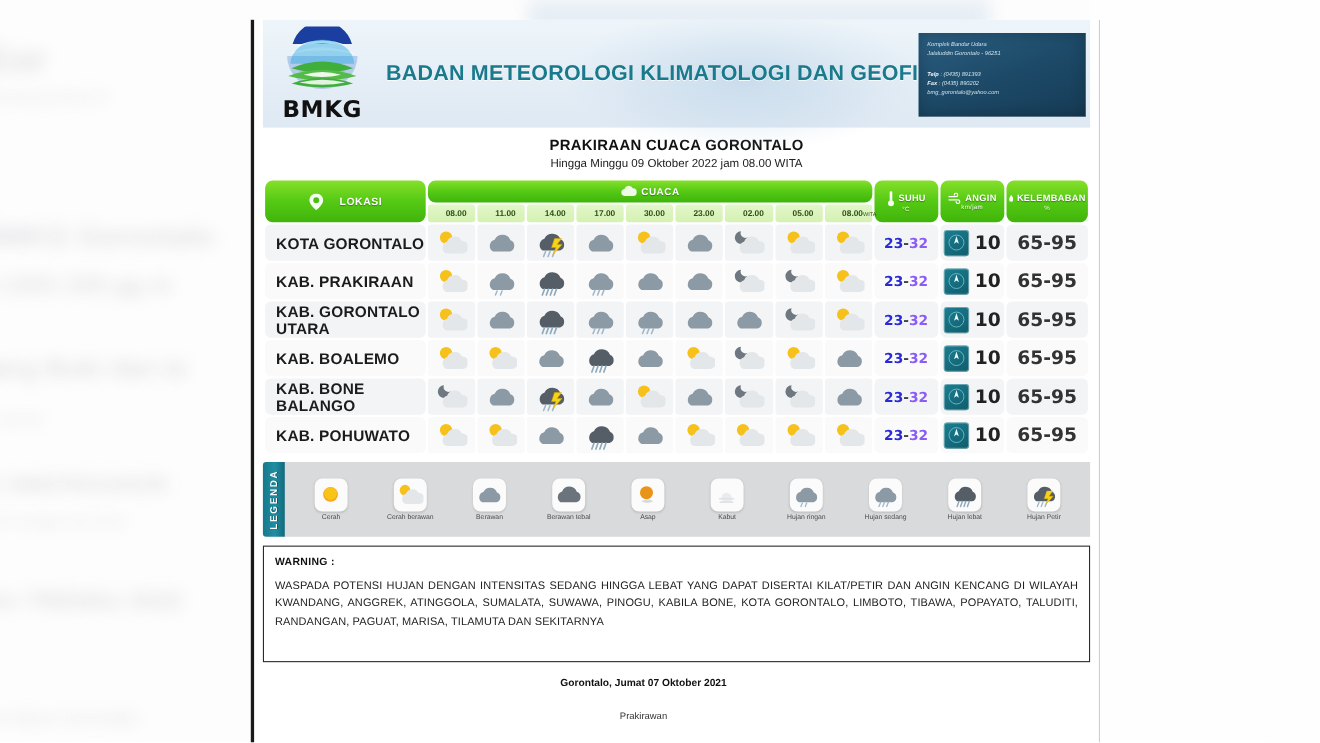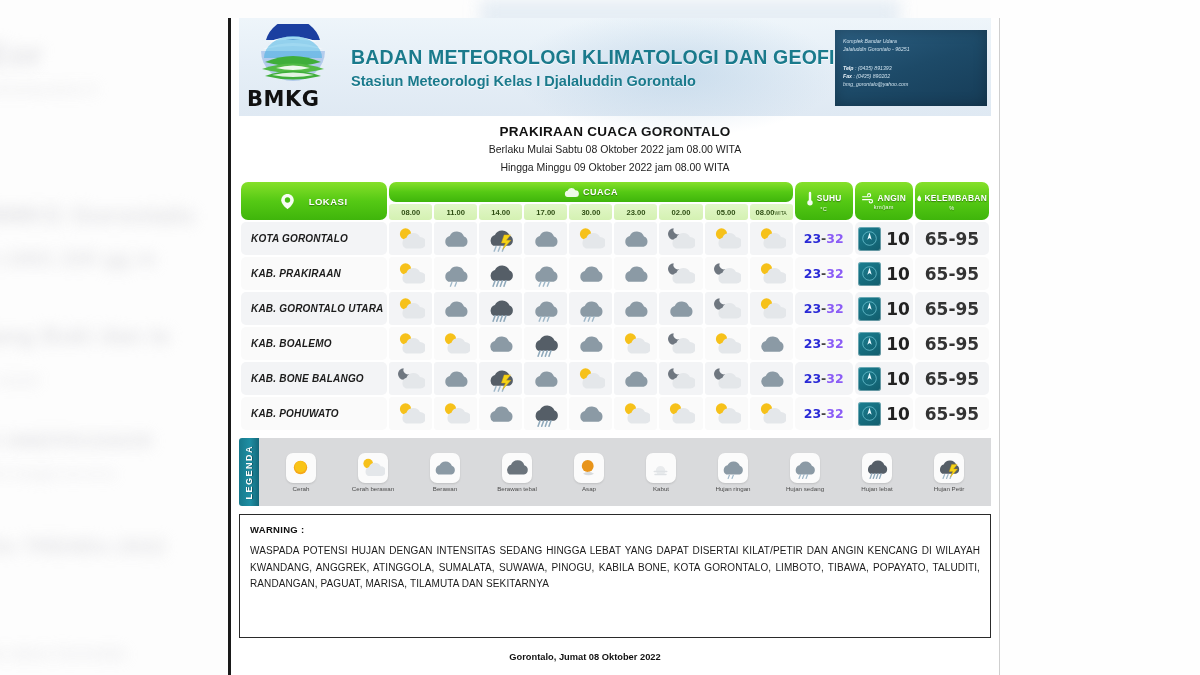--- a/index.html
+++ b/index.html
@@ -61,21 +61,21 @@
     position: relative;
     height: 98px;
     background: linear-gradient(180deg,#eef5fa 0%, #e6eff7 45%, #dfe9f3 100%);
     display: flex; align-items: center;
   }
   .hdr-mapwash {
     position: absolute; right: 150px; top: -10px; width: 330px; height: 130px;
     background: radial-gradient(ellipse at 50% 50%, rgba(170,200,225,.45) 0%, rgba(255,255,255,0) 70%);
     pointer-events: none;
   }
-  .logo { width: 92px; margin-left: 8px; text-align: left; position: relative; z-index: 2; }
+  .logo { width: 92px; margin-left: 8px; text-align: center; position: relative; z-index: 2; }
   .logo svg { display: block; margin: 0 auto; }
   .logo-word {
     font-weight: bold; font-size: 21px; letter-spacing: .5px; color: #111;
     margin-top: 1px; font-family: "DejaVu Sans", sans-serif;
   }
   .hdr-text { margin-left: 12px; position: relative; z-index: 2; }
   .hdr-title {
     font-size: 19.5px; font-weight: bold; color: #1a7a8c; letter-spacing: .2px;
     text-shadow: 0 1px 0 rgba(255,255,255,.8);
   }
@@ -107,33 +107,33 @@
     border-radius: 7px; color: #fff; text-align: center;
     font-weight: bold; text-shadow: 0 1px 1px rgba(0,0,0,.35);
     padding: 4px 2px;
   }
   .th-lok { font-size: 9.5px; letter-spacing: .5px; height: 38px; }
   .th-lok .lokwrap { display: flex; align-items: center; justify-content: center; gap: 15px; }
   .th-cuaca-top { font-size: 9px; letter-spacing: .5px; padding: 2px; }
   .th-cuaca-top .cuacawrap { display: flex; align-items: center; justify-content: center; gap: 4px; }
   .time-row td {
     background: linear-gradient(180deg,#e2f7c9 0%, #d4f1b2 100%);
-    text-align: center; font-size: 7.6px; font-weight: bold; color: #2f4f14;
-    padding: 2px 0; border-radius: 3px;
+    font-size: 7.6px; font-weight: bold; color: #2f4f14;
+    padding: 2px 16px; border-radius: 3px;
   }
   .time-row td .tsuffix { font-size: 5px; font-weight: normal; }
   .th-unit { font-size: 5.6px; font-weight: normal; display: block; margin-top: 0px; opacity: .95; }
   .th-sm { font-size: 8.4px; letter-spacing: .3px; height: 38px; vertical-align: middle; }
   .th-sm .uwrap { display: flex; align-items: center; justify-content: center; gap: 3px; }
 
   tr.drow td { background: #f3f4f6; height: 33px; }
   tr.drow.alt td { background: #fafafa; }
   td.loc {
-    border-radius: 5px; font-size: 10px; font-weight: bold; color: #1b1b1b;
-    padding-left: 10px; letter-spacing: .2px; font-style: italic;
+    border-radius: 5px; font-size: 14px; font-weight: bold; color: #1b1b1b;
+    padding-left: 10px; letter-spacing: .2px;
   }
   td.wx { text-align: center; padding: 0; border-radius: 3px; }
   td.wx svg { display: block; margin: 0 auto; }
   td.temp {
     text-align: center; font-size: 12.5px; font-weight: bold; border-radius: 5px;
     font-family: "DejaVu Sans", sans-serif;
   }
   td.temp .tmin { color: #2a2ad6; }
   td.temp .tdash { color: #444; }
   td.temp .tmax { color: #8b5cf6; }
@@ -174,21 +174,21 @@
     width: 30px; height: 30px; margin: 0 auto 2px;
     background: #fbfbfb; border-radius: 7px;
     display: flex; align-items: center; justify-content: center;
     box-shadow: 0 1px 2px rgba(0,0,0,.12);
   }
   .leg-lbl { font-size: 6.2px; color: #4a4a4a; white-space: nowrap; }
 
   
   .warn-box {
     margin-top: 8px; border: 1px solid #2a2a2a;
-    padding: 9px 10px 12px; height: 124px; background: #fff;
+    padding: 9px 10px 12px; height: 106px; background: #fff;
   }
   .warn-title { font-size: 9.5px; font-weight: bold; color: #111; letter-spacing: .3px; }
   .warn-text {
     margin-top: 8px; font-size: 10px; color: #1c1c1c; line-height: 1.62;
     text-align: justify; letter-spacing: .1px;
   }
 
   
   .footer { margin-top: 14px; text-align: center; padding-right: 60px; }
   .f-place { font-size: 9.3px; font-weight: bold; color: #111; }
@@ -236,36 +236,34 @@
           <path d="M9 52 q28 -10 56 0 q-28 7 -56 0 Z" fill="#3fae3a"></path>
           <path d="M20 44 q17 -5 34 0 q-17 4 -34 0 Z" fill="#ffffff" opacity=".9"></path>
           <path d="M16 51 q21 -5 42 0 q-21 4 -42 0 Z" fill="#ffffff" opacity=".85"></path>
         </g>
       </svg>
       <div class="logo-word">BMKG</div>
     </div>
 
     <div class="hdr-text">
       <div class="hdr-title">BADAN METEOROLOGI KLIMATOLOGI DAN GEOFISIKA</div>
-      <div class="hdr-sub">Stasiun Meteorologi Kelas I Djalaluddin Gorontalo</div>
     </div>
 
     <div class="contact-box">
       <div class="cb-line">Komplek Bandar Udara</div>
       <div class="cb-line">Jalaluddin  Gorontalo - 96251</div>
       <div class="cb-gap"></div>
       <div class="cb-line"><span class="cb-lbl">Telp</span> <span>: (0435) 891393</span></div>
       <div class="cb-line"><span class="cb-lbl">Fax</span> <span>: (0435) 890202</span></div>
       <div class="cb-line">bmg_gorontalo@yahoo.com</div>
     </div>
   </div>
 
   <div class="title-block">
     <div class="pk-title">PRAKIRAAN CUACA GORONTALO</div>
-    <div class="pk-valid">Berlaku Mulai Sabtu 08 Oktober 2022 jam 08.00 WITA</div>
     <div class="pk-valid">Hingga Minggu 09 Oktober 2022 jam 08.00 WITA</div>
   </div>
 
   <table class="fc">
     <colgroup>
       <col style="width:146px">
       <col span="9" style="width:43px">
       <col style="width:58px">
       <col style="width:58px">
       <col style="width:74px">
@@ -898,18 +896,18 @@
           </div>
         </div>
   </div>
 
   <div class="warn-box">
     <div class="warn-title">WARNING :</div>
     <div class="warn-text">WASPADA POTENSI HUJAN DENGAN INTENSITAS SEDANG HINGGA LEBAT YANG DAPAT DISERTAI KILAT/PETIR DAN ANGIN KENCANG DI WILAYAH KWANDANG, ANGGREK, ATINGGOLA, SUMALATA, SUWAWA, PINOGU, KABILA BONE, KOTA GORONTALO, LIMBOTO, TIBAWA, POPAYATO, TALUDITI, RANDANGAN, PAGUAT, MARISA, TILAMUTA DAN SEKITARNYA</div>
   </div>
 
   <div class="footer">
-    <div class="f-place">Gorontalo, Jumat 08 Oktober 2022</div>
+    <div class="f-place">Gorontalo, Jumat 07 Oktober 2021</div>
     <div class="f-role">Prakirawan</div>
   </div>
 
 </div>
 </div>
 
 </body></html>

